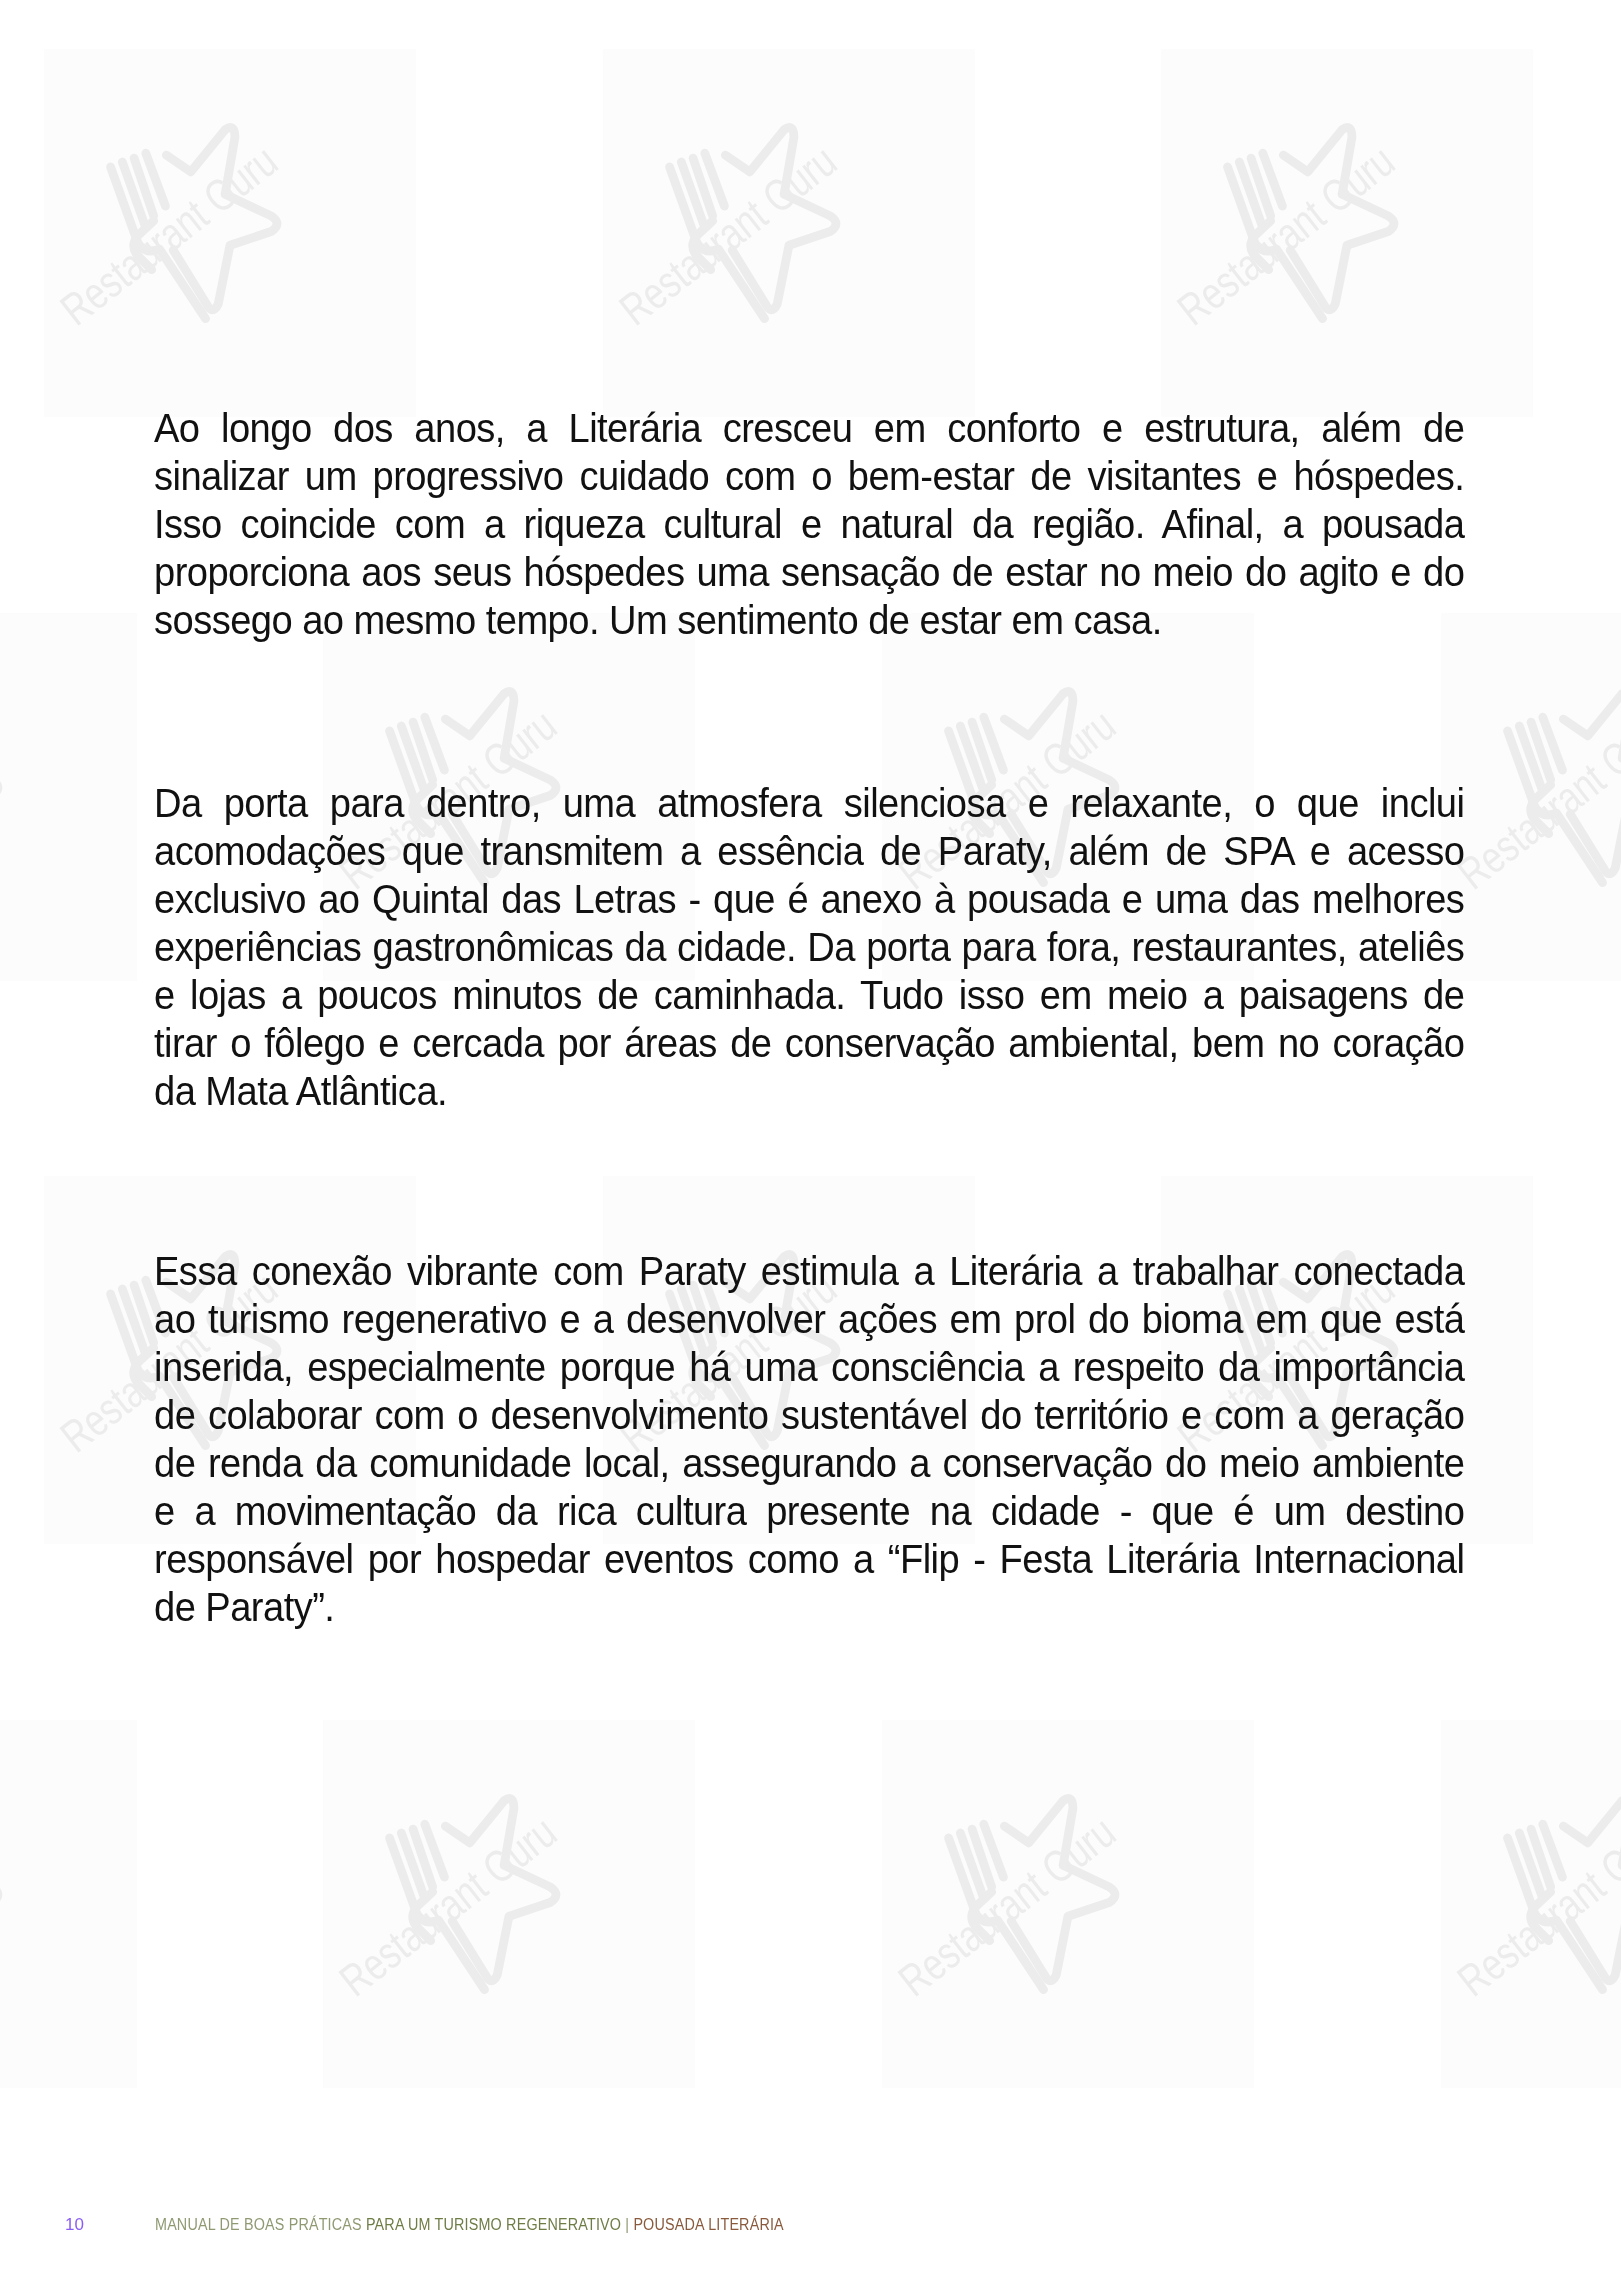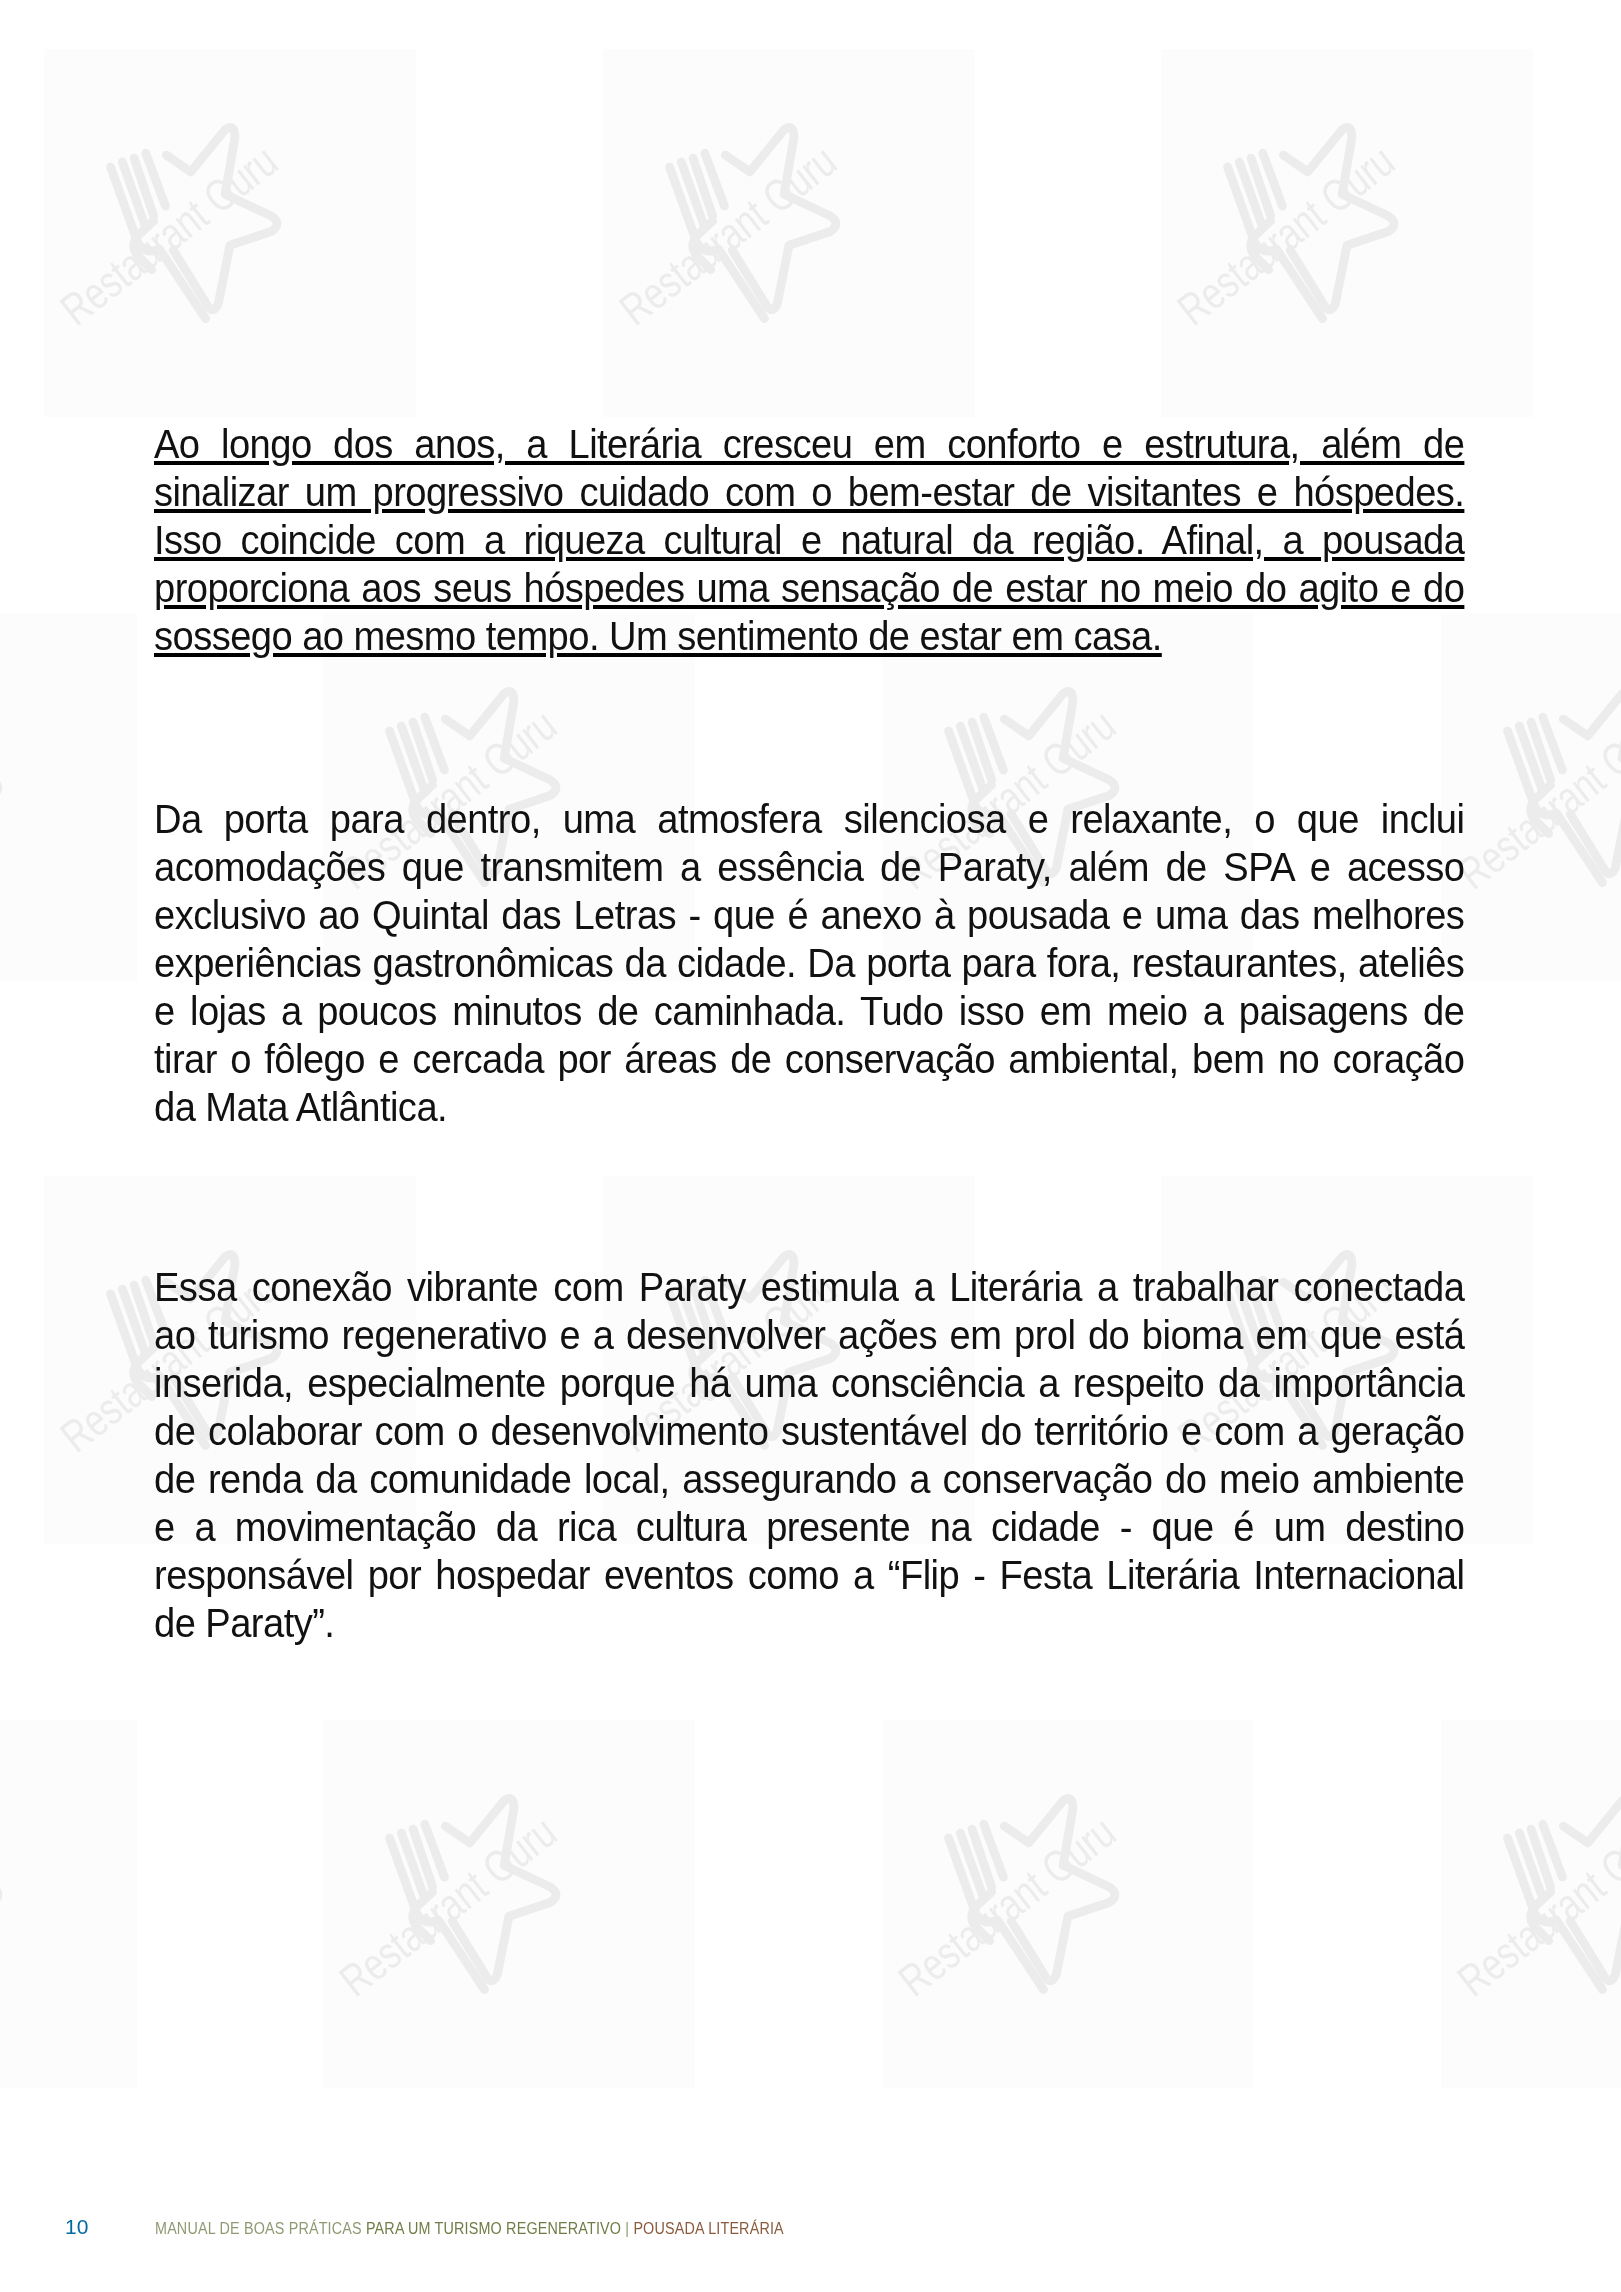--- a/index.html
+++ b/index.html
@@ -15,38 +15,38 @@
   }
   .wm-tile svg { position: absolute; left: 0; top: 0; }
   .wm-text {
     position: absolute; left: 39px; top: 235px;
     font-family: "Liberation Sans Narrow", "Liberation Sans", sans-serif;
     font-size: 45px; color: #ececec; white-space: nowrap;
     transform: rotate(-38deg) scaleX(0.78); transform-origin: left bottom;
     letter-spacing: 0px;
   }
   .content {
-    position: absolute; left: 154px; top: 420px; width: 1311px; z-index: 1; text-decoration: underline;
+    position: absolute; left: 154px; top: 404px; width: 1311px; z-index: 1;
   }
   .para {
     margin: 0; color: #111111;
     font-size: 41px; line-height: 48px;
     text-align: justify; text-align-last: left;
     letter-spacing: -0.6px; word-spacing: 0px;
     transform: scaleX(0.93); transform-origin: left top;
     width: 1409px;
   }
   .para.p2 { position: absolute; top: 375px; }
   .para.p3 { position: absolute; top: 843px; }
   .footer {
     position: absolute; left: 65px; top: 2215px; z-index: 1;
     font-size: 16.7px; white-space: nowrap;
     display: flex; align-items: baseline;
   }
-  .page-num { color: #0369a1; font-size: 21px; width: 90px; }
+  .page-num { color: #8b5cf6; font-size: 17px; width: 90px; }
   .foot-title { transform: scaleX(0.86); transform-origin: left center; letter-spacing: 0.2px; }
   .ft-light { color: #8f9a73; }
   .ft-bold { color: #6e7d45; }
   .ft-brand { color: #8a5a3c; }
 </style>
 </head>
 <body>
 
 <div class="wm-layer" id="wm-layer">
     <div class="wm-tile" style="left: 44px; top: 49px;">

